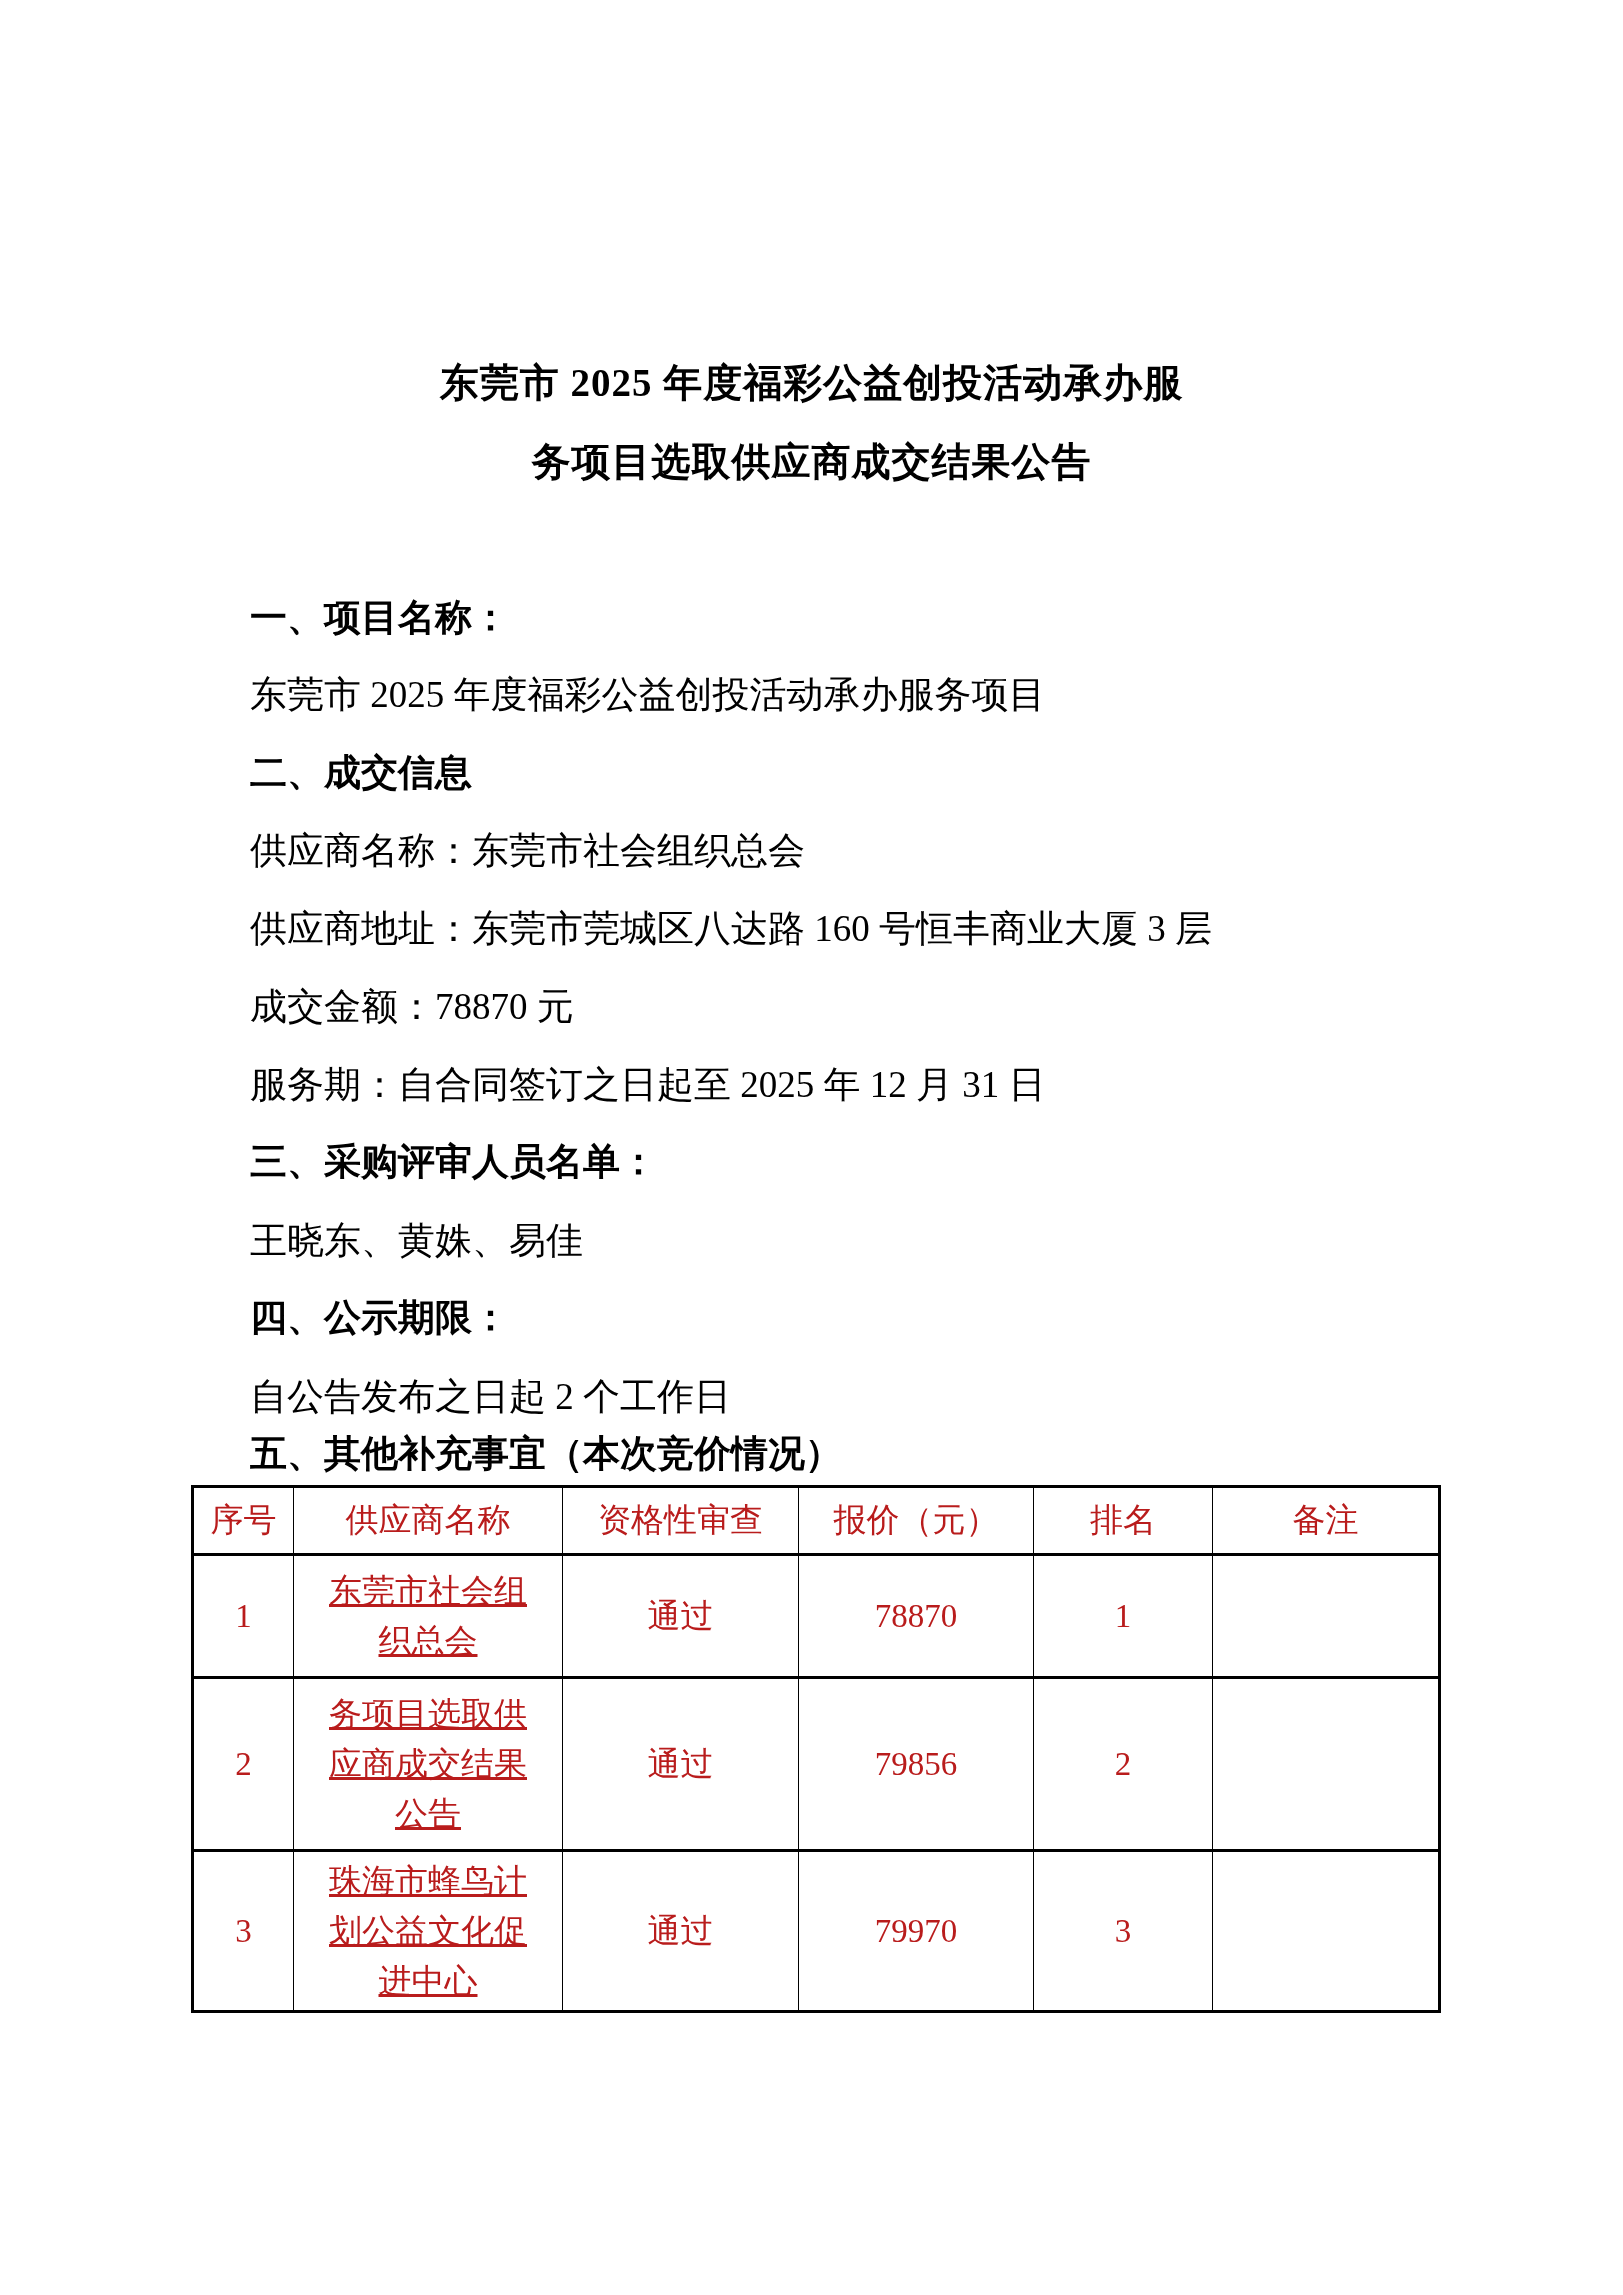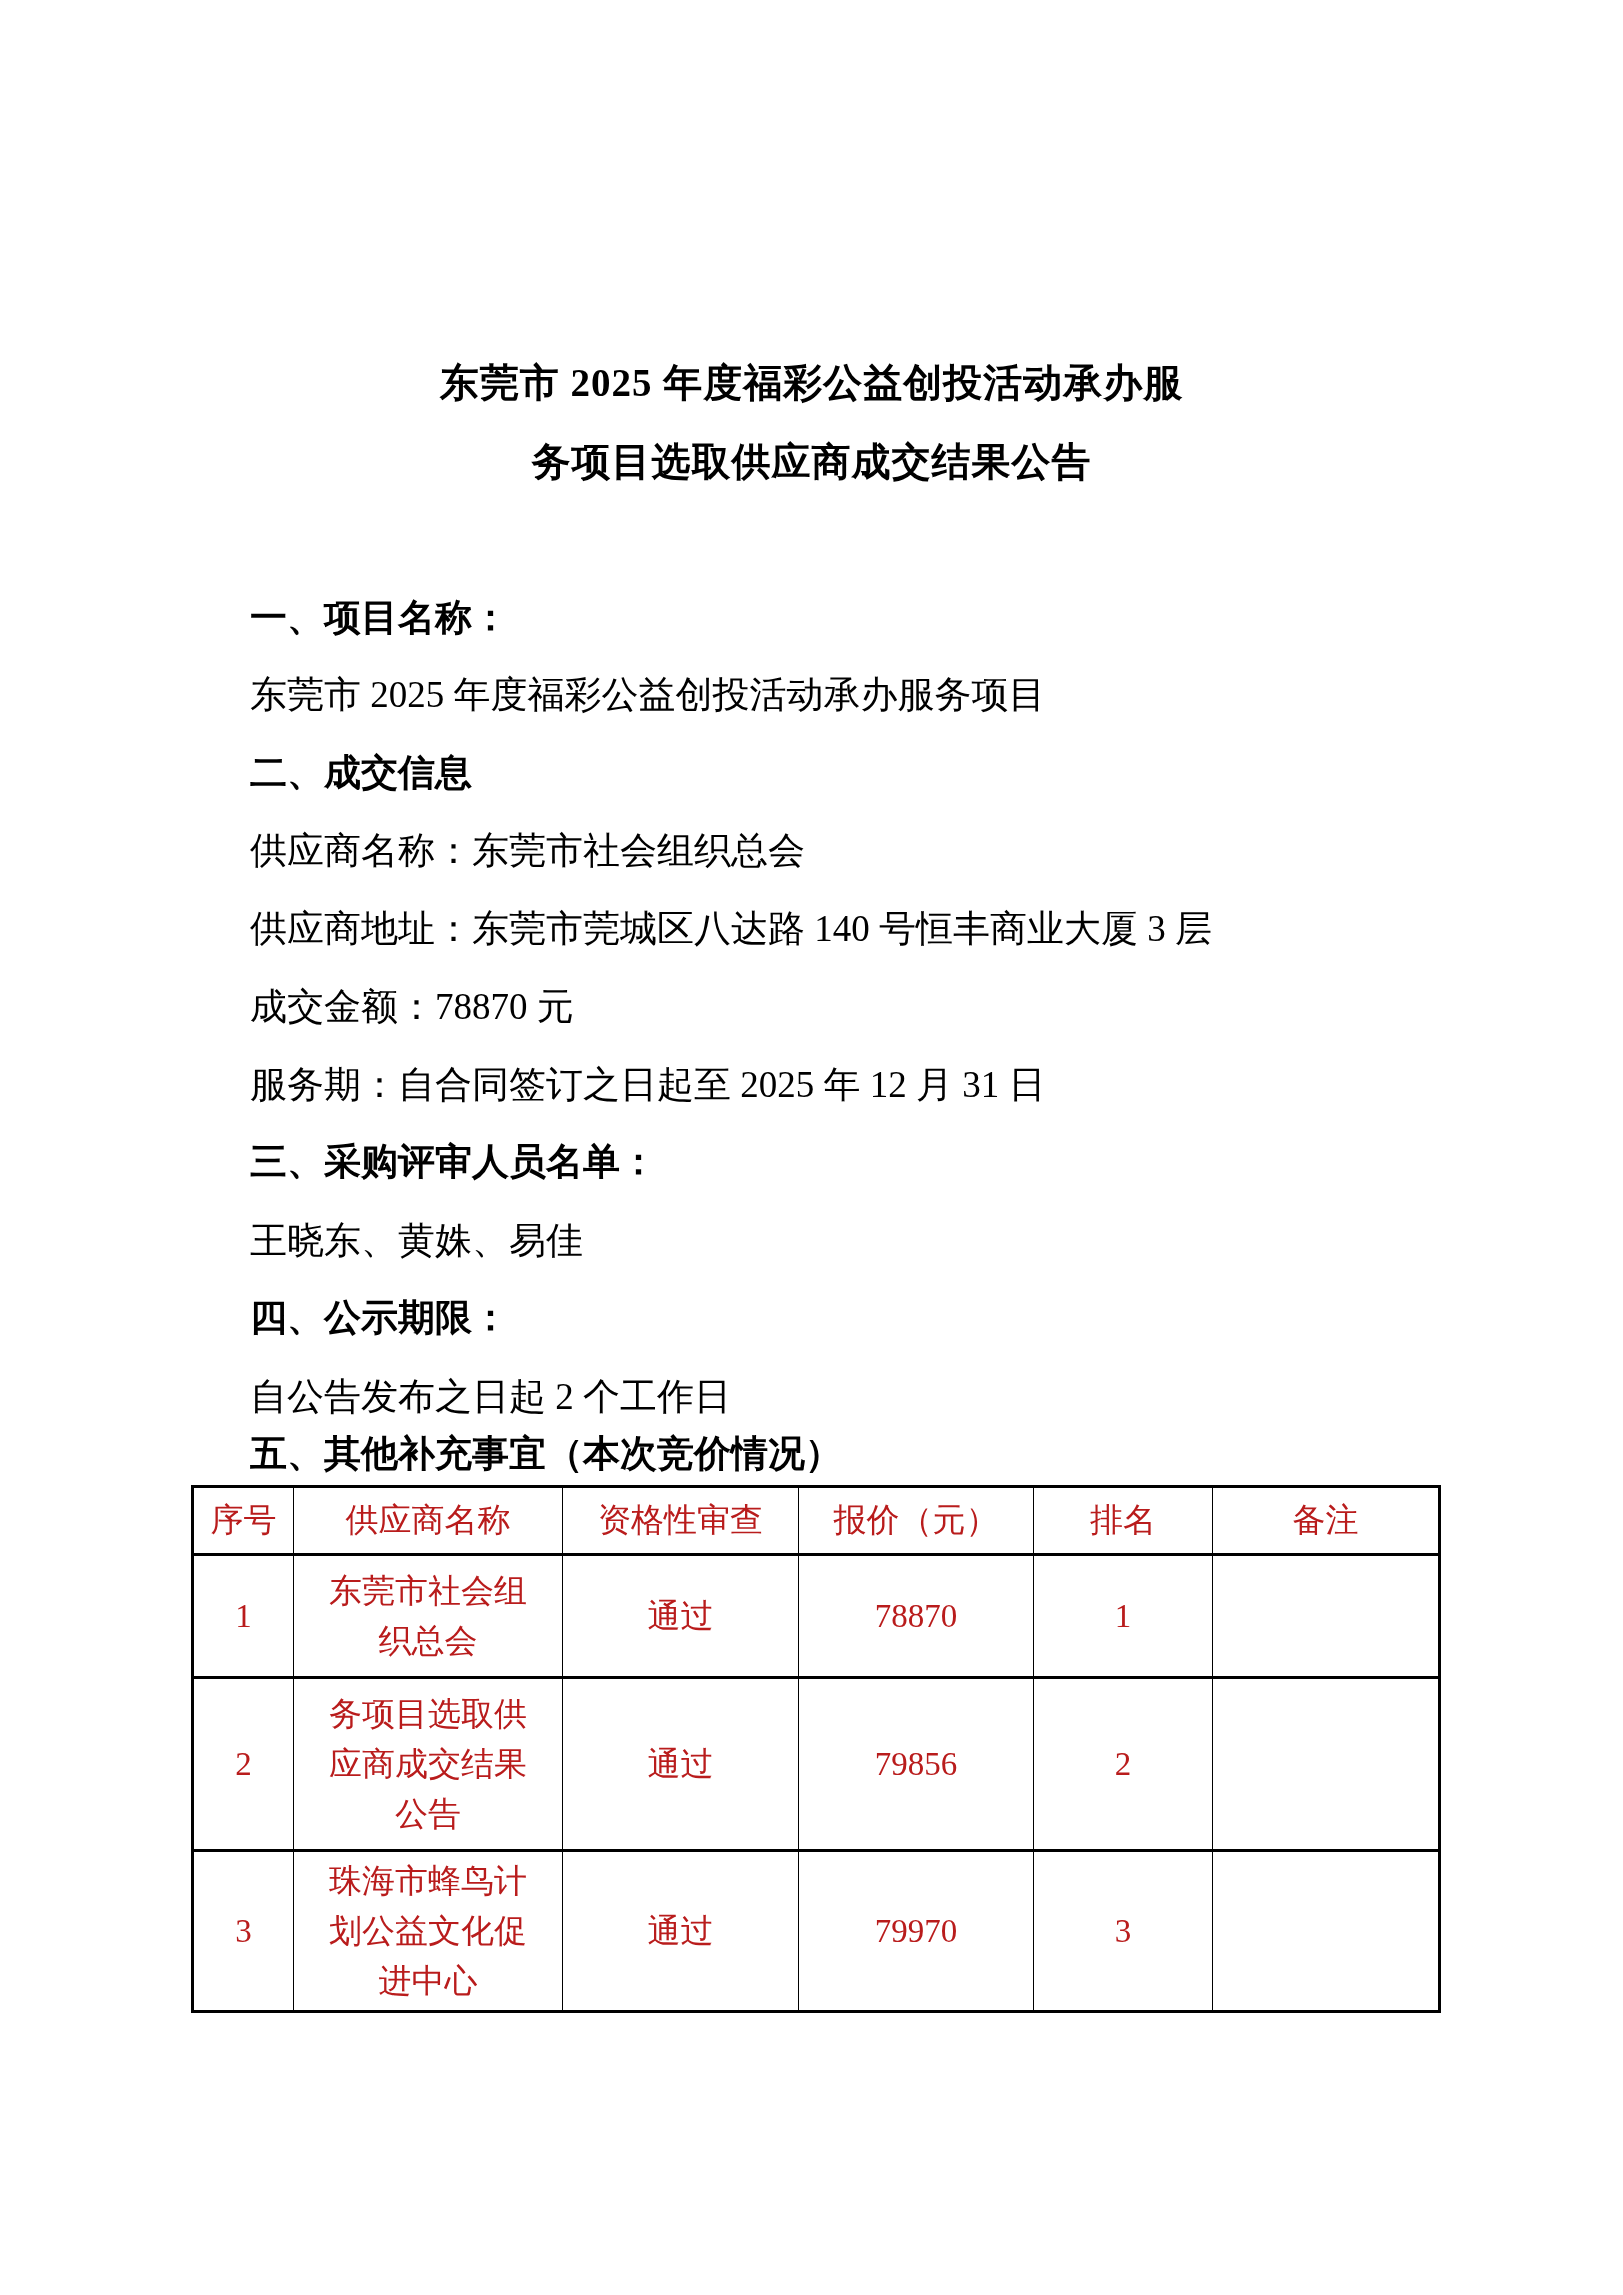--- a/index.html
+++ b/index.html
@@ -71,38 +71,39 @@
   table.bid tbody td { border-top: 3.1px solid #000; }
   tr.row-1 { height: 123px; }
   tr.row-2 { height: 173px; }
   tr.row-3 { height: 161px; }
   .supwrap {
     width: 200px;
     margin: 0 auto;
     line-height: 50px;
     text-align: center;
     word-break: break-all;
+    text-decoration: underline;
   }
 </style>
 </head>
 <body>
 
 <div class="page">
 
   <div class="abs doc-title">
     <div>东莞市 2025 年度福彩公益创投活动承办服</div>
     <div>务项目选取供应商成交结果公告</div>
   </div>
 
   <div class="abs heading" style="top:579px">一、项目名称：</div>
   <div class="abs bodyline" style="top:656px">东莞市 2025 年度福彩公益创投活动承办服务项目</div>
 
   <div class="abs heading" style="top:734px">二、成交信息</div>
   <div class="abs bodyline" style="top:812px">供应商名称：东莞市社会组织总会</div>
-  <div class="abs bodyline" style="top:890px">供应商地址：东莞市莞城区八达路 140 号恒丰商业大厦 3 层</div>
+  <div class="abs bodyline" style="top:890px">供应商地址：东莞市莞城区八达路 160 号恒丰商业大厦 3 层</div>
   <div class="abs bodyline" style="top:968px">成交金额：78870 元</div>
   <div class="abs bodyline" style="top:1046px">服务期：自合同签订之日起至 2025 年 12 月 31 日</div>
 
   <div class="abs heading" style="top:1123px">三、采购评审人员名单：</div>
   <div class="abs bodyline" style="top:1202px">王晓东、黄姝、易佳</div>
 
   <div class="abs heading" style="top:1279px">四、公示期限：</div>
   <div class="abs bodyline" style="top:1358px">自公告发布之日起 2 个工作日</div>
 
   <div class="abs heading" style="top:1415px">五、其他补充事宜（本次竞价情况）</div>

